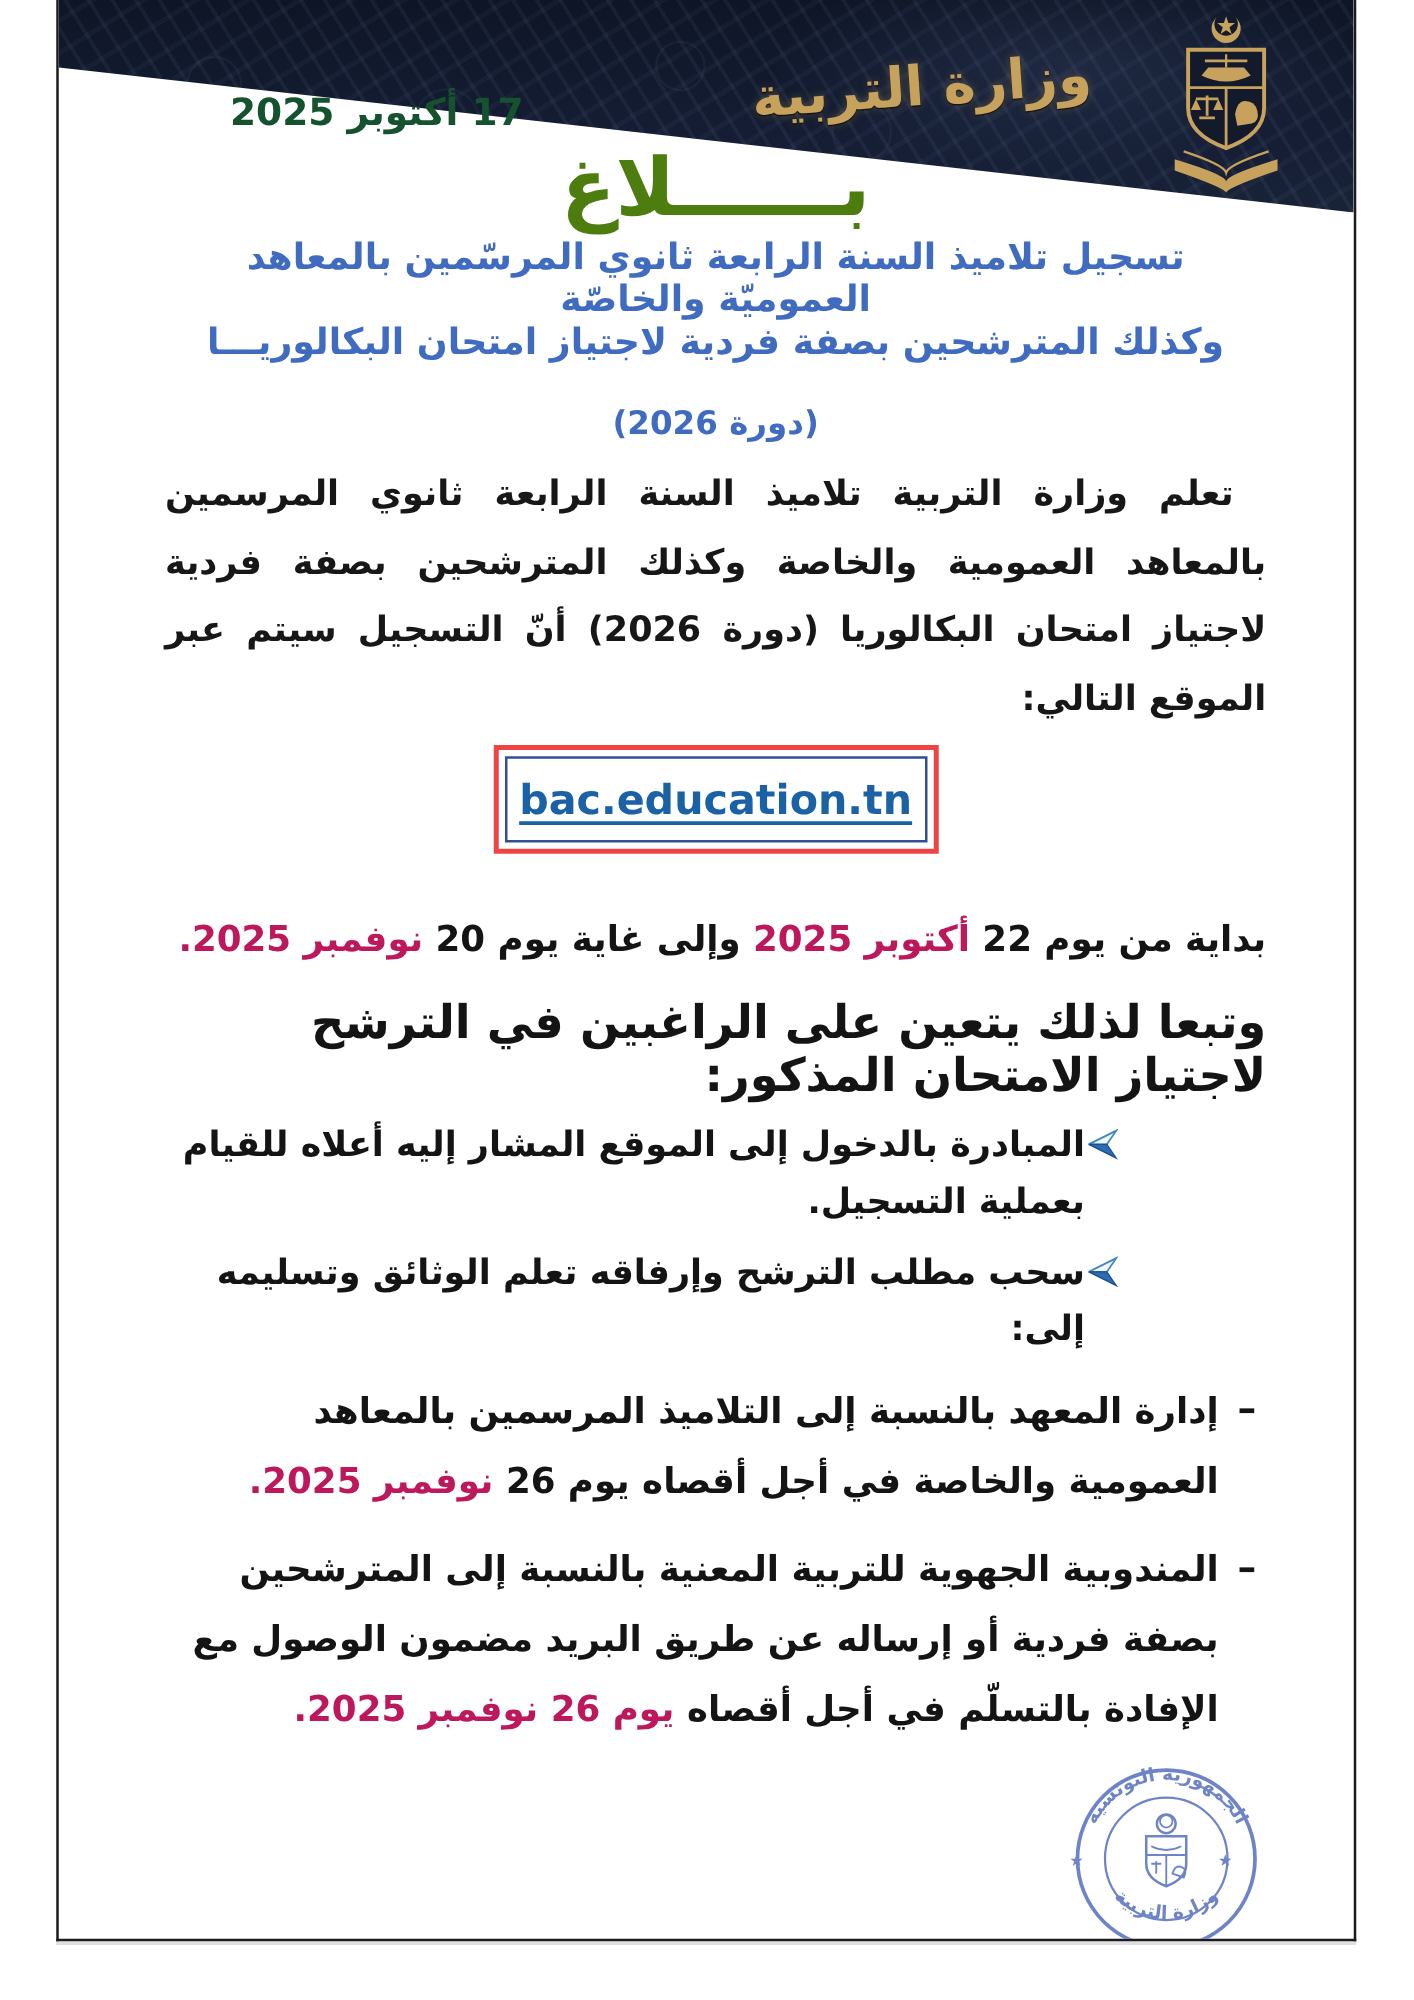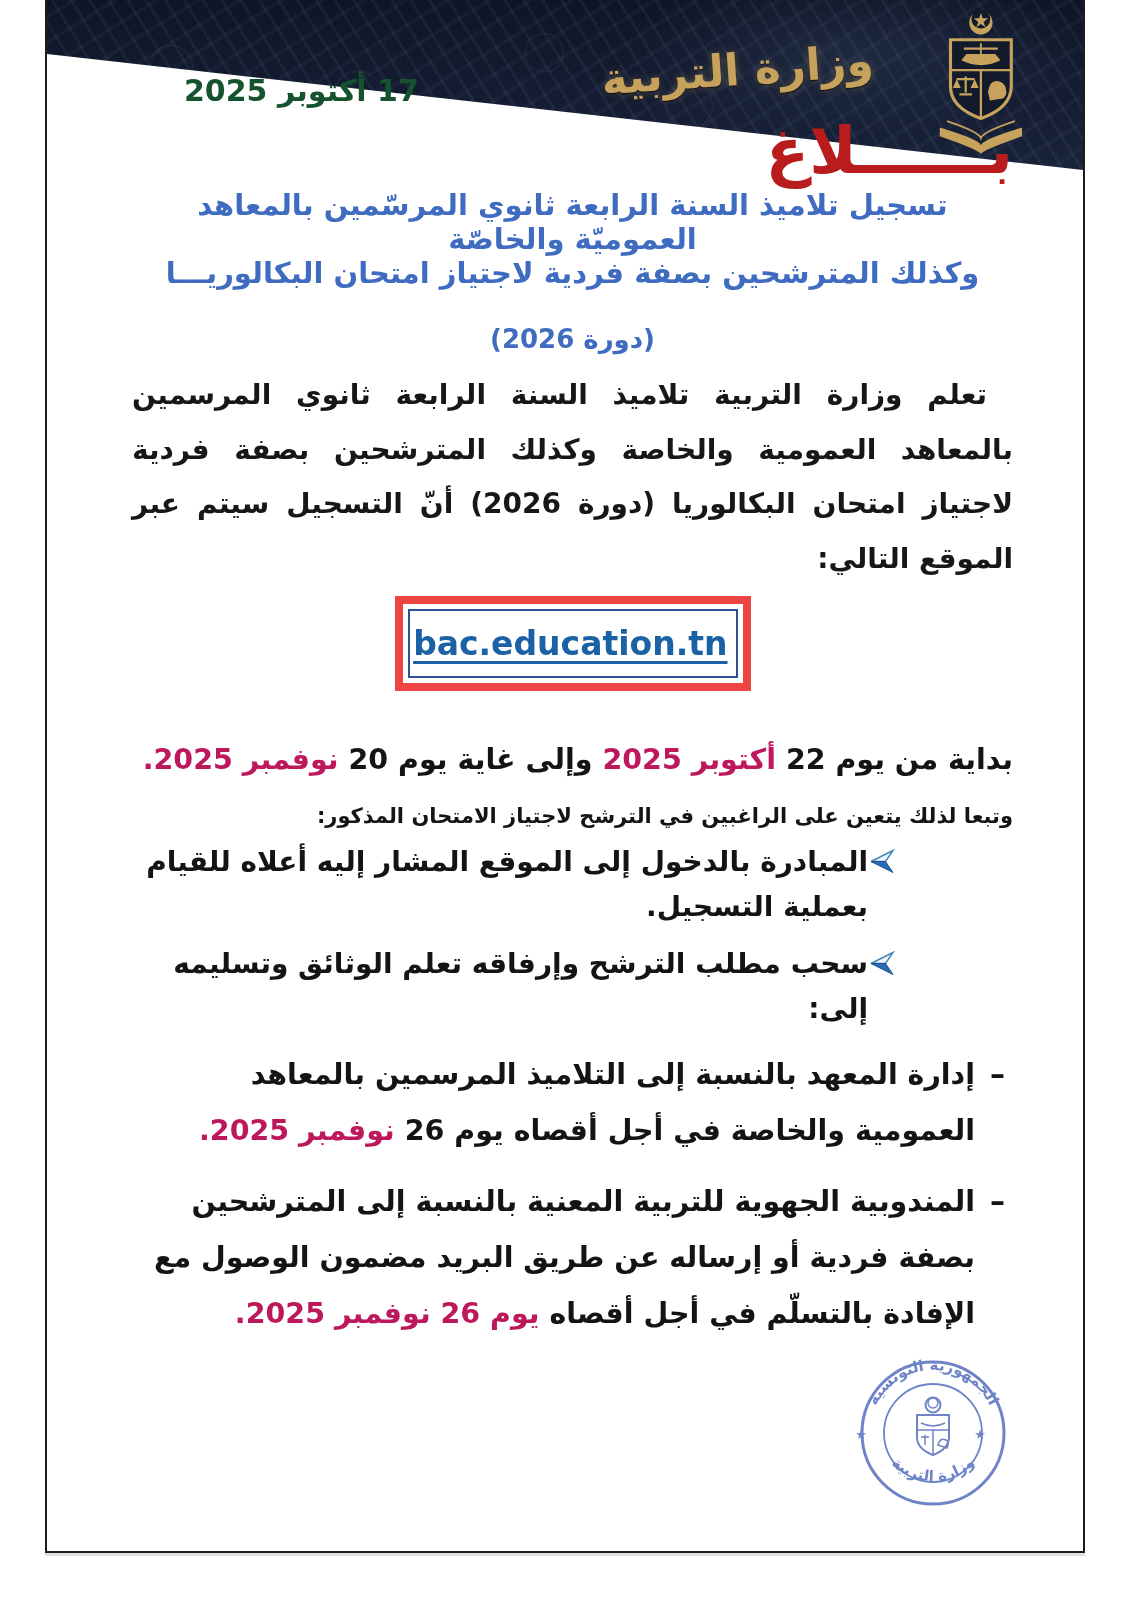--- a/index.html
+++ b/index.html
@@ -41,46 +41,46 @@
   .emblem { position:absolute; top:4px; right:44px; }
 
   
   .content { position:relative; padding:0 70px 0 85px; color:#141414; }
 
   .doc-date {
     margin-top:73px; margin-left:52px;
     text-align:left; font-size:30px; font-weight:bold; color:#14532d;
   }
   .title {
-    margin-top:6px; 
-    font-size:64px; font-weight:bold; color:#b91c1c;
+    margin-top:6px; text-align:center;
+    font-size:64px; font-weight:bold; color:#4d7c0f;
   }
   .subtitle { margin-top:0; text-align:center; font-size:29px; font-weight:bold; color:#3f6cc0; }
   .session  { margin-top:34px; text-align:center; font-size:26px; font-weight:bold; color:#3f6cc0; }
 
   .intro-par {
     margin-top:14px; font-size:28px; font-weight:bold; line-height:1.95;
     text-align:justify; text-indent:26px; color:#171717;
   }
 
   .link-box {
-    width:356px; margin:10px auto 0; border:8px solid #ef4444; padding:5px;
+    width:356px; margin:10px auto 0; border:4px solid #ef4444; padding:5px;
     background:#ffffff; cursor:pointer;
   }
   .link-box-inner { border:2px solid #2f4f97; padding:13px 8px; text-align:center; }
   .url {
     direction:ltr; display:inline-block;
     color:#1a61a6; font-size:33px; font-weight:bold;
     text-decoration:underline; text-underline-offset:6px; text-decoration-thickness:2.5px;
   }
 
   .period { margin-top:48px; font-size:28.5px; font-weight:bold; text-align:right; line-height:1.5; }
   .blue   { color:#be185d; }
 
-  .req-intro { margin-top:22px; font-size:21px; font-weight:bold; text-align:right; }
+  .req-intro { margin-top:22px; font-size:37px; font-weight:bold; text-align:right; }
 
   .bullet { display:flex; align-items:flex-start; gap:0; margin:12px 118px 0 0;
             font-size:28px; font-weight:bold; line-height:1.6; }
   .bullet svg { flex:0 0 auto; margin-top:9px; }
 
   .dest { display:flex; align-items:flex-start; gap:15px; margin:16px 8px 0 0;
           font-size:28.5px; font-weight:bold; line-height:1.95; }
   .dest:first-of-type { margin-top:24px; }
   .dash { flex:0 0 auto; font-weight:bold; font-size:30px; line-height:1.8; }
 

